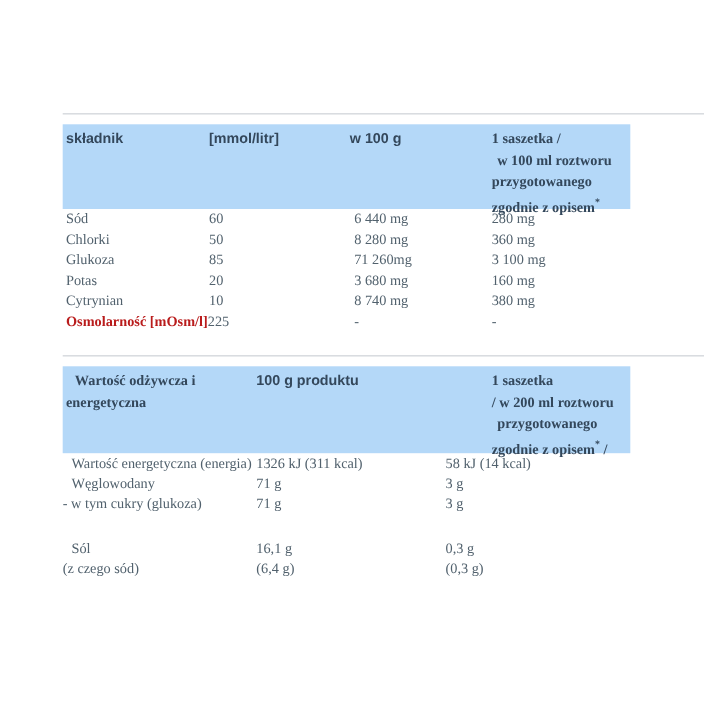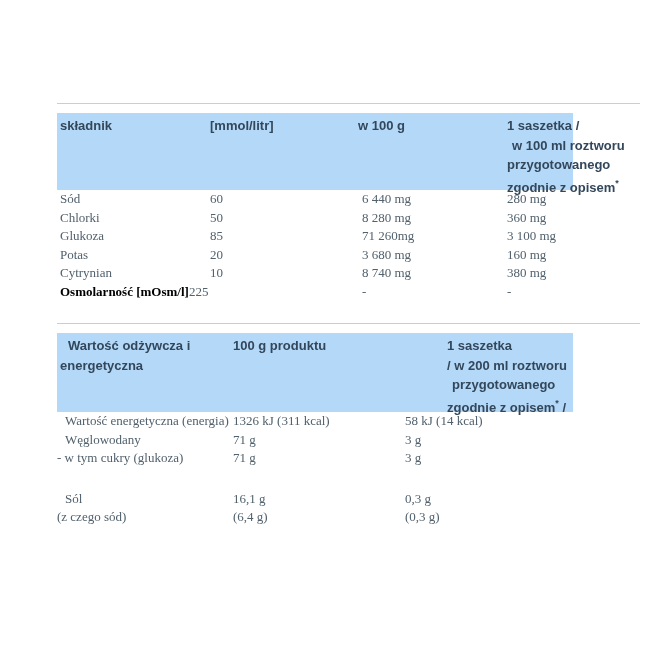--- a/index.html
+++ b/index.html
@@ -11,36 +11,36 @@
   .tablewrap { position:absolute; left:57px; width:516px; }
   #table1 { top:103px; }
   #table2 { top:323px; }
   .topline { position:absolute; top:0; left:0; width:583px; height:1px; background:#c9ced3; }
   .band {
     margin-top:10px; background:#b4d8f8; box-sizing:border-box;
     padding-top:3px; color:#33475b; font-weight:bold; font-size:13px; line-height:19.5px;
   }
   #table1 .band { height:77px; }
   #table2 .band { height:79px; }
-  .t1-grid { display:grid; grid-template-columns:133px 128px 129px 1fr;gap:20px; }
+  .t1-grid { display:grid; grid-template-columns:133px 128px 129px 1fr; }
   .t2-grid { display:grid; grid-template-columns:176px 172px 1fr; }
   .t2-hgrid { display:grid; grid-template-columns:176px 214px 1fr; }
   .cell { white-space:nowrap; }
   .pad3 { padding-left:3px; }
   .pad4 { padding-left:4px; }
   .pad8 { padding-left:8px; }
   .pad11 { padding-left:11px; }
   .ind { padding-left:5px; }
   .rows { margin-top:0; font-size:13px; color:#51616d;font-family:Liberation Serif, serif; }
   .row { height:18.6px; line-height:18.6px; }
-  .bold-label { font-weight:bold; color:#000000; }
+  .bold-label { font-weight:bold; color:#b91c1c; }
   .span2 { grid-column:1 / span 2; }
   .spacer { height:22px; }
   sup.ast { font-size:9px; position:relative; top:-1px; font-weight:bold; color:#33475b; }
-  .hline { white-space:nowrap; }
+  .hline { white-space:nowrap;font-family:Liberation Serif, serif; }
 </style>
 </head>
 <body>
 
 <section class="tablewrap" id="table1">
   <div class="topline"></div>
 
   <div class="band t1-grid">
     <div class="cell pad3">składnik</div>
     <div class="cell">[mmol/litr]</div>

